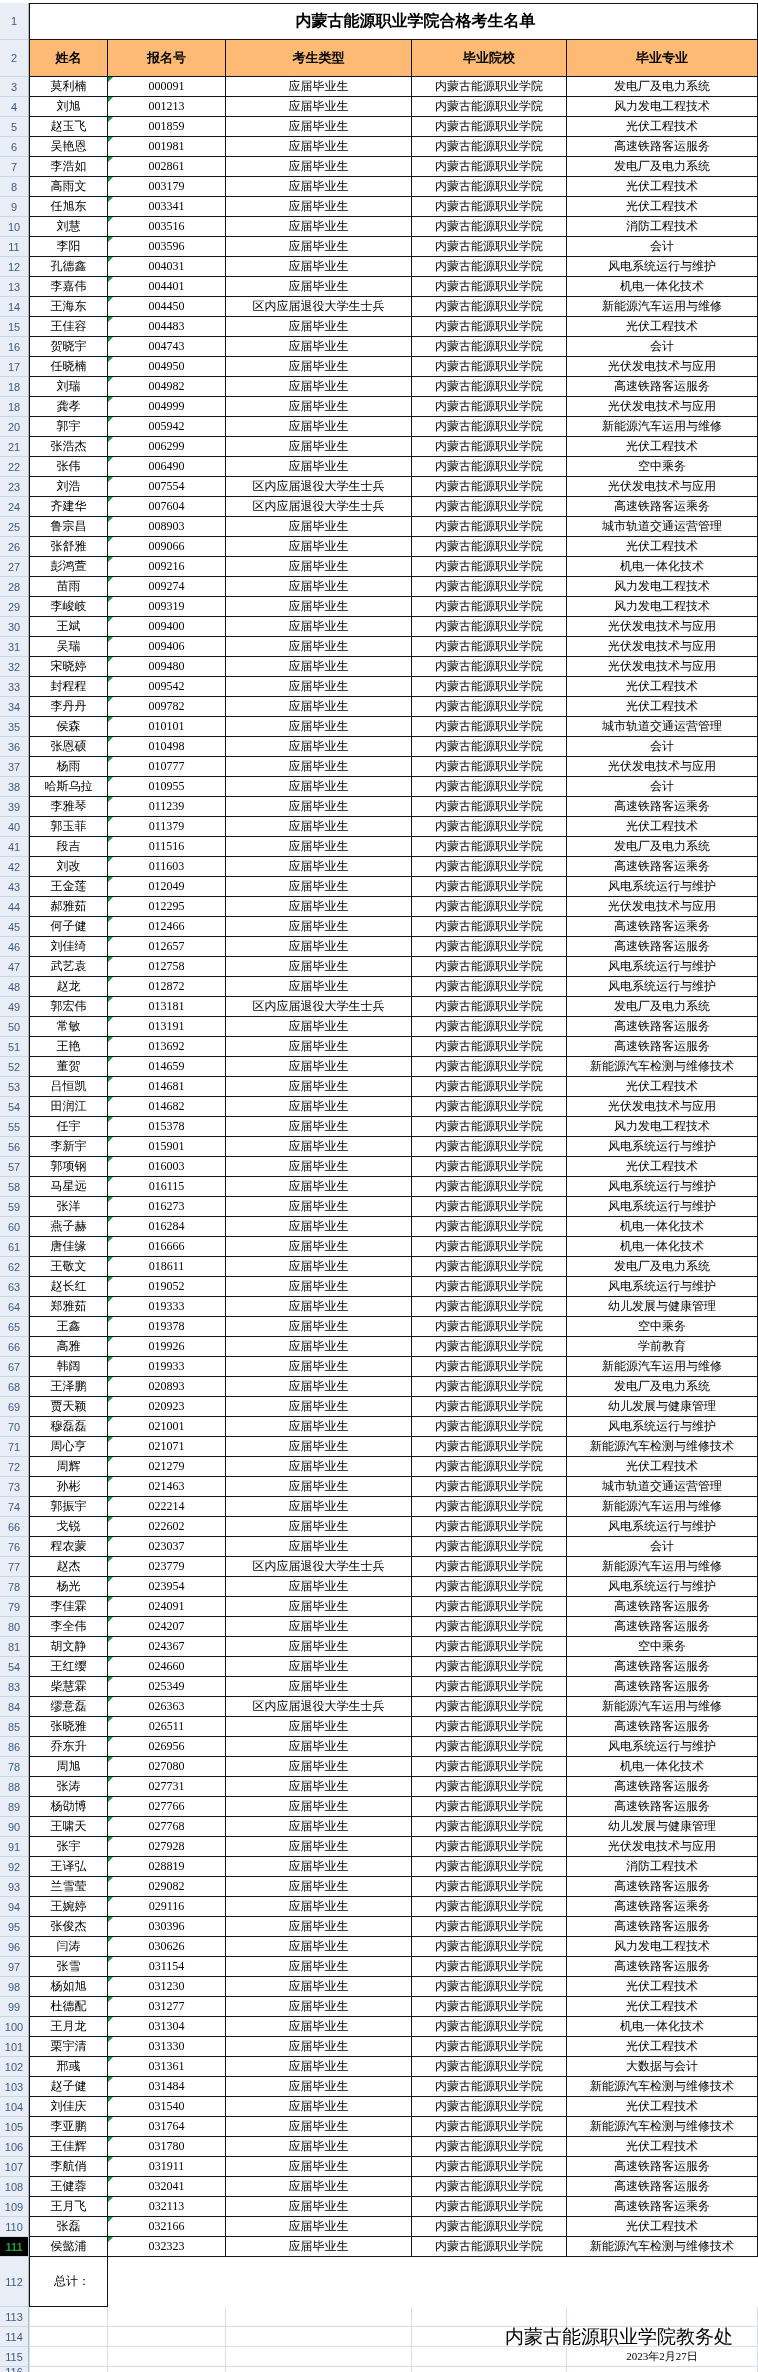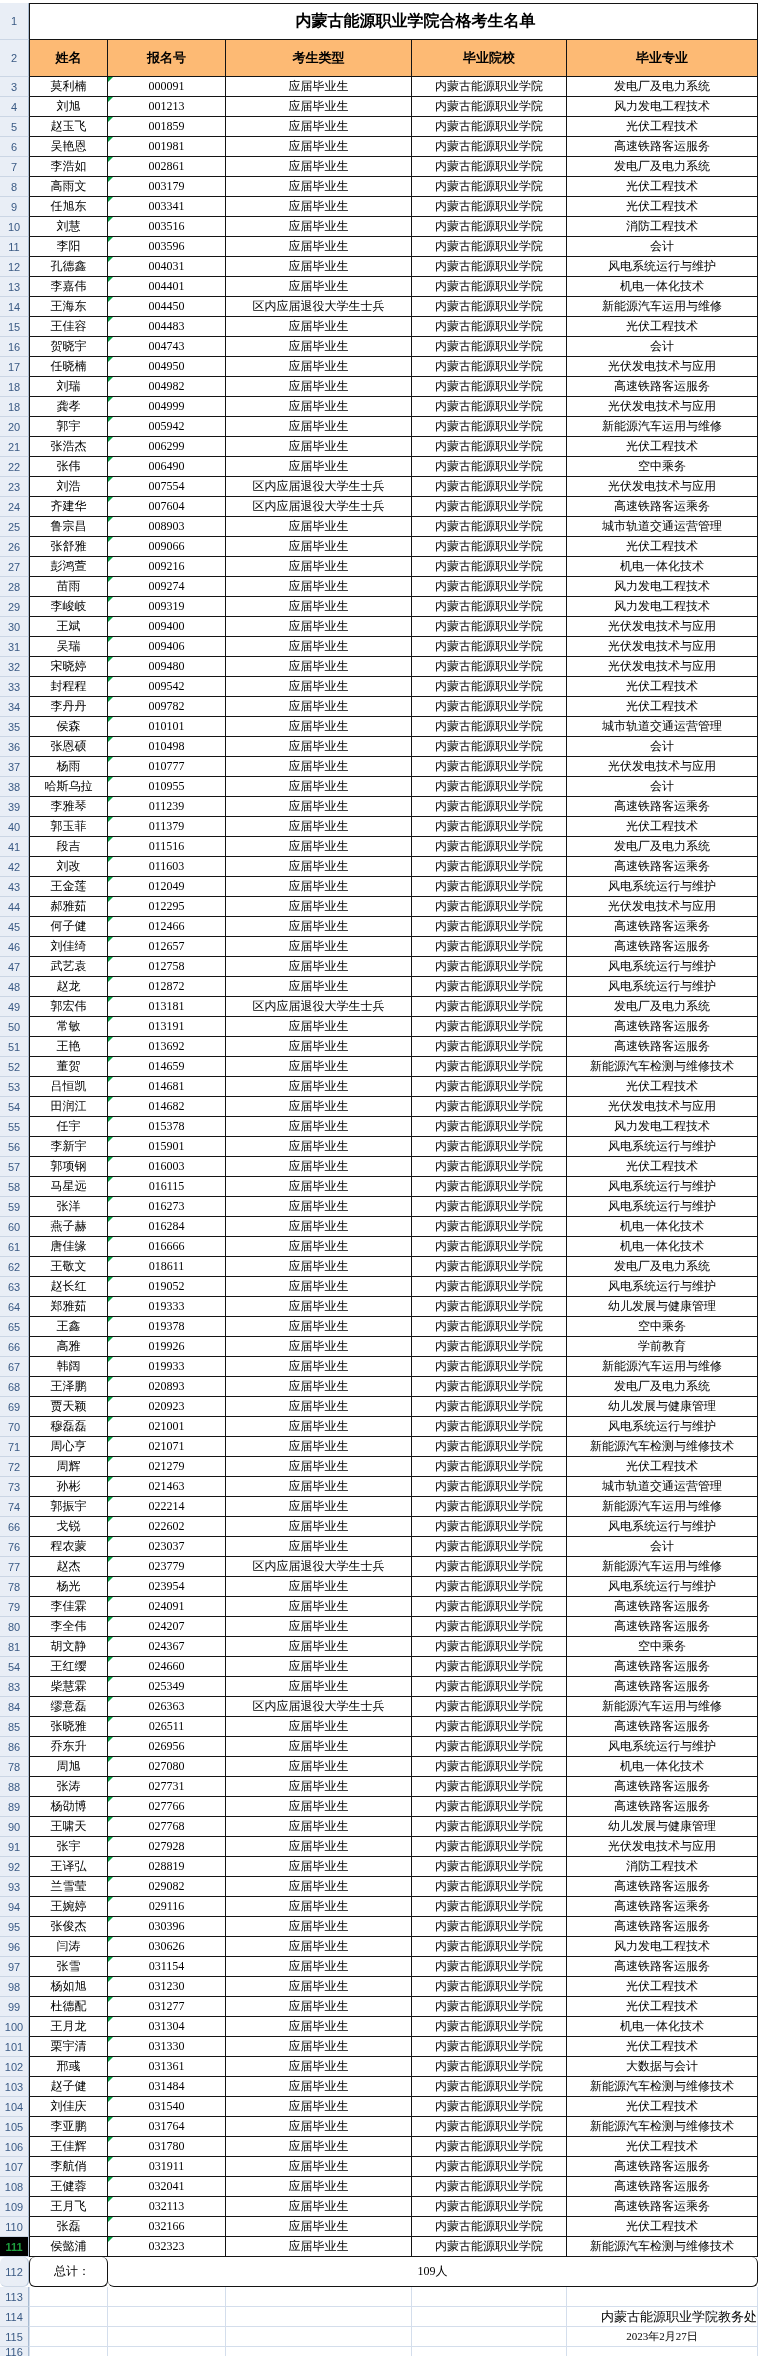--- a/index.html
+++ b/index.html
@@ -18,27 +18,27 @@
   .bl{border-left:1px solid #141414;}
   .col-a{width:79px;} .col-b{width:118px;} .col-c{width:186px;}
   .col-d{width:155px;} .col-e{width:191px;} .col-merge{width:729px;}
   .col-merge-be{width:650px;}
   .title-row .cell{height:37px;border-top:1px solid #141414;font-size:16px;font-weight:bold;padding-left:44px;}
   .title-row .gutter,.header-row .gutter{height:37px;}
   .header-row .cell{height:37px;background:#fdba74;font-size:13px;font-weight:bold;}
   .data-row .cell,.data-row .gutter{height:20px;}
   .tri::before{content:"";position:absolute;top:0;left:0;width:0;height:0;
                border-top:5px solid #00A13E;border-right:5px solid transparent;}
-  .total-row .cell,.total-row .gutter{height:30px;border-radius:6px;}
+  .total-row .cell,.total-row .gutter{height:50px;}
   .total-row .label{justify-content:flex-start;padding-left:24px;}
   .blank-row .cell,.blank-row .gutter{height:20px;}
   .blank-row .cell{border-right:1px solid #D4DEEC;border-bottom:1px solid #D4DEEC;}
   .blank-row .bl{border-left:1px solid #D4DEEC;}
   .blank-row.clip .cell,.blank-row.clip .gutter{height:9px;border-bottom:none;}
-  .footer-org{justify-content:flex-end;padding-right:0;font-size:13px;overflow:visible;}
+  .footer-org{justify-content:flex-end;padding-right:24px;font-size:19px;overflow:visible;}
   .footer-date{font-size:11px;overflow:visible;}
 </style>
 </head>
 <body>
 
 <div class="sheet">
   <div class="topgap"></div>
 
   <div class="row title-row">
     <div class="gutter">1</div>
@@ -925,21 +925,20 @@
         <div class="cell col-b tri">032323</div>
         <div class="cell col-c">应届毕业生</div>
         <div class="cell col-d">内蒙古能源职业学院</div>
         <div class="cell col-e">新能源汽车检测与维修技术</div>
       </div>
     </div>
 
   <div class="row total-row">
     <div class="gutter">112</div>
     <div class="cell bl col-a label">总计：</div>
-    <div class="cell col-merge-be">109人</div>
   </div>
 
   <div class="row blank-row">
     <div class="gutter">113</div>
     <div class="cell bl col-a"></div>
     <div class="cell col-b"></div>
     <div class="cell col-c"></div>
     <div class="cell col-d"></div>
     <div class="cell col-e"></div>
   </div>

